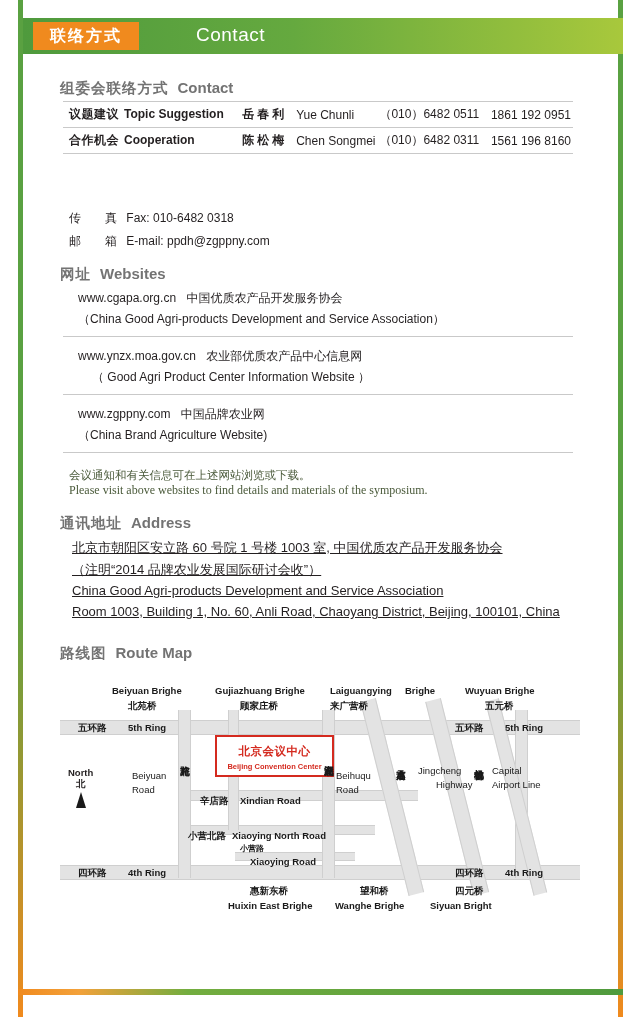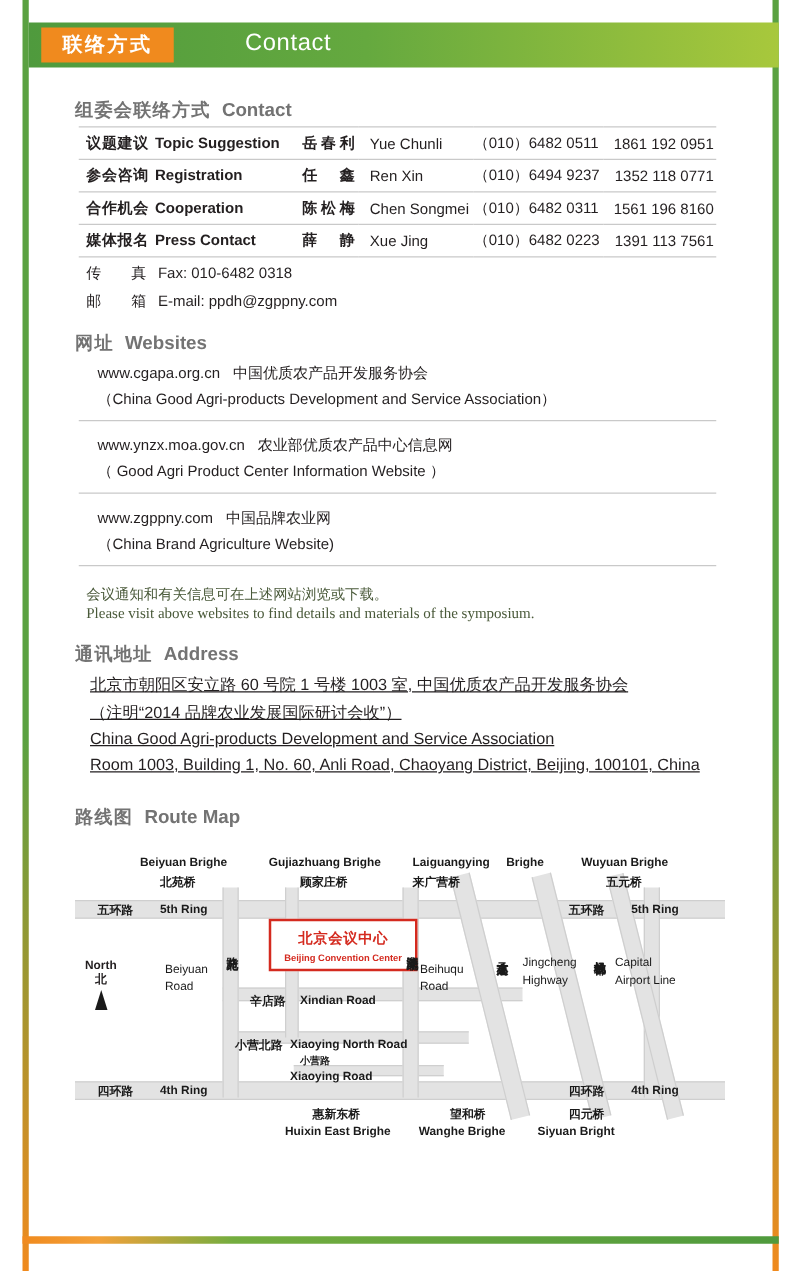--- a/index.html
+++ b/index.html
@@ -213,45 +213,27 @@
         <td class="c-role">
           <span class="cn">议题建议</span><span class="en">Topic Suggestion</span>
         </td>
         <td class="c-name-cn">岳春利</td>
         <td class="c-name-en">Yue Chunli</td>
         <td class="c-tel1">（010）6482 0511</td>
         <td class="c-tel2">1861 192 0951</td>
       </tr>
       <tr>
         <td class="c-role">
-          <span class="cn">参会咨询</span><span class="en">Registration</span>
-        </td>
-        <td class="c-name-cn">任　鑫</td>
-        <td class="c-name-en">Ren Xin</td>
-        <td class="c-tel1">（010）6494 9237</td>
-        <td class="c-tel2">1352 118 0771</td>
-      </tr>
-      <tr>
-        <td class="c-role">
           <span class="cn">合作机会</span><span class="en">Cooperation</span>
         </td>
         <td class="c-name-cn">陈松梅</td>
         <td class="c-name-en">Chen Songmei</td>
         <td class="c-tel1">（010）6482 0311</td>
         <td class="c-tel2">1561 196 8160</td>
       </tr>
-      <tr>
-        <td class="c-role">
-          <span class="cn">媒体报名</span><span class="en">Press Contact</span>
-        </td>
-        <td class="c-name-cn">薛　静</td>
-        <td class="c-name-en">Xue Jing</td>
-        <td class="c-tel1">（010）6482 0223</td>
-        <td class="c-tel2">1391 113 7561</td>
-      </tr>
     </tbody>
   </table>
 
   <div class="fax-line" style="top:210px;">
     <span class="lbl">传　真</span>
     <span>Fax: 010-6482 0318</span>
   </div>
   <div class="mail-line" style="top:233px;">
     <span class="lbl">邮　箱</span>
     <span>E-mail: ppdh@zgppny.com</span>
@@ -267,21 +249,21 @@
   </div>
   <div class="web-block" style="top:311px;">
     <span>（China Good Agri-products Development and Service Association）</span>
   </div>
   <div class="web-rule" style="top:336px;"></div>
 
   <div class="web-block" style="top:348px;">
     <span>www.ynzx.moa.gov.cn</span>
     <span style="margin-left:7px;">农业部优质农产品中心信息网</span>
   </div>
-  <div class="web-block" style="top:369px;">
+  <div class="web-block" style="top:369px;margin-left:14px;">
     <span>（ Good Agri Product Center Information Website ）</span>
   </div>
   <div class="web-rule" style="top:394px;"></div>
 
   <div class="web-block" style="top:427px;">
     <span>（China Brand Agriculture Website)</span>
   </div>
   <div class="web-block" style="top:406px;">
     <span>www.zgppny.com</span>
     <span style="margin-left:7px;">中国品牌农业网</span>
@@ -360,31 +342,31 @@
 
     <div class="map-label" style="left:140px; top:115px;">辛店路</div>
     <div class="map-label" style="left:180px; top:115px;">Xindian Road</div>
 
     <div class="map-label vert" style="left:262px; top:78px;">北湖渠路</div>
     <div class="map-label thin" style="left:276px; top:90px;">Beihuqu</div>
     <div class="map-label thin" style="left:276px; top:104px;">Road</div>
 
     <div class="map-label vert" style="left:334px; top:82px;">京承高速</div>
     <div class="map-label thin" style="left:358px; top:85px;">Jingcheng</div>
-    <div class="map-label thin" style="left:358px; top:99px;">Highway</div>
+    <div class="map-label thin" style="left:376px; top:99px;">Highway</div>
 
     <div class="map-label vert" style="left:412px; top:82px;">首都机场线</div>
     <div class="map-label thin" style="left:432px; top:85px;">Capital</div>
     <div class="map-label thin" style="left:432px; top:99px;">Airport Line</div>
 
     <div class="map-label" style="left:128px; top:150px;">小营北路</div>
     <div class="map-label" style="left:172px; top:150px;">Xiaoying North Road</div>
 
     <div class="map-label" style="left:180px; top:163px; font-size:8px;">小营路</div>
-    <div class="map-label" style="left:172px; top:176px;">Xiaoying Road</div>
+    <div class="map-label" style="left:190px; top:176px;">Xiaoying Road</div>
 
     <div class="map-label" style="left:190px; top:205px;">惠新东桥</div>
     <div class="map-label" style="left:168px; top:220px;">Huixin East Brighe</div>
 
     <div class="map-label" style="left:300px; top:205px;">望和桥</div>
     <div class="map-label" style="left:275px; top:220px;">Wanghe Brighe</div>
 
     <div class="map-label" style="left:395px; top:205px;">四元桥</div>
     <div class="map-label" style="left:370px; top:220px;">Siyuan Bright</div>
 

